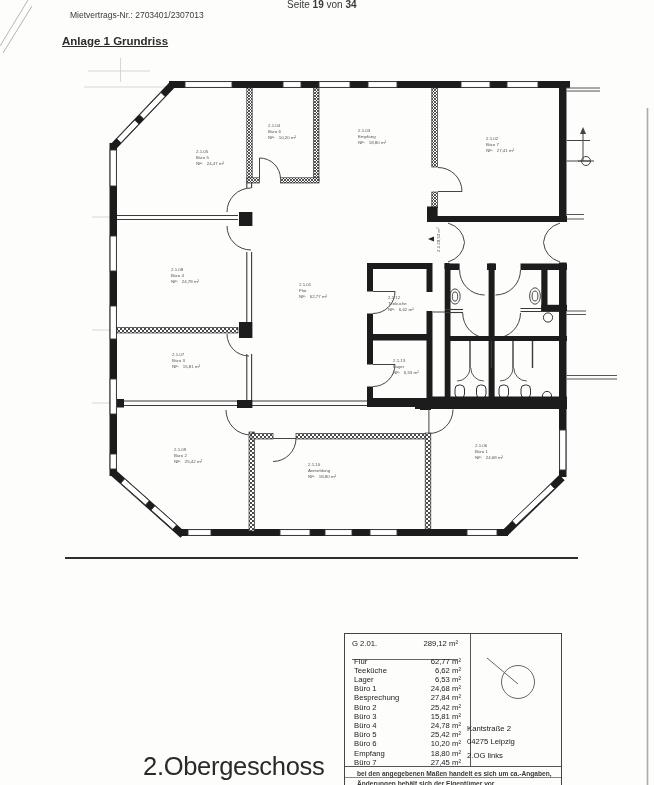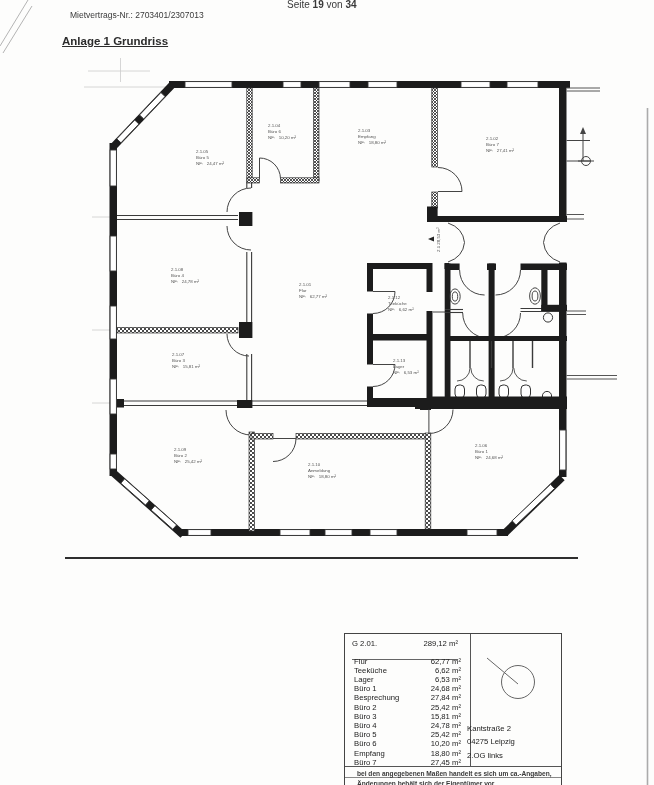--- a/index.html
+++ b/index.html
@@ -424,13 +424,14 @@
     <div class="abs" style="left:0;top:132px;width:216px;height:1px;background:#555;"></div>
 
     <div class="abs" style="left:0;top:142.5px;width:216px;height:1px;background:#888;"></div>
 
     <div class="abs" style="left:12px;top:135px;width:204px;font-size:6.6px;line-height:9.6px;font-weight:bold;color:#3a3a3a;">
       bei den angegebenen Maßen handelt es sich um ca.-Angaben,<br>
       Änderungen behält sich der Eigentümer vor
     </div>
   </div>
 
+  <div class="abs" style="left:143px;top:752px;font-size:25.5px;letter-spacing:-0.3px;color:#2a2a2a;">2.Obergeschoss</div>
 </div>
 
 </body></html>

